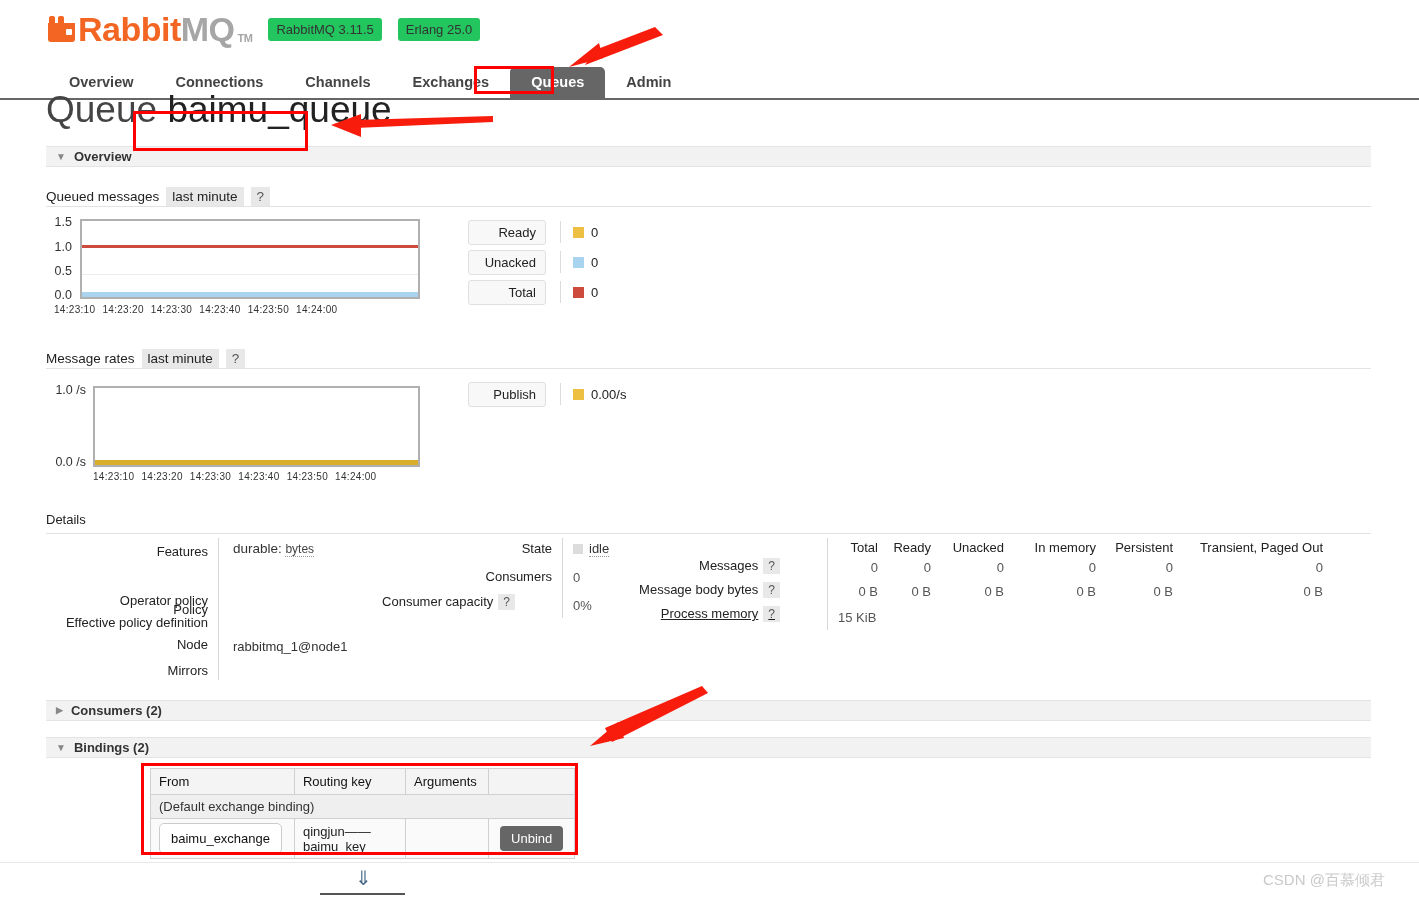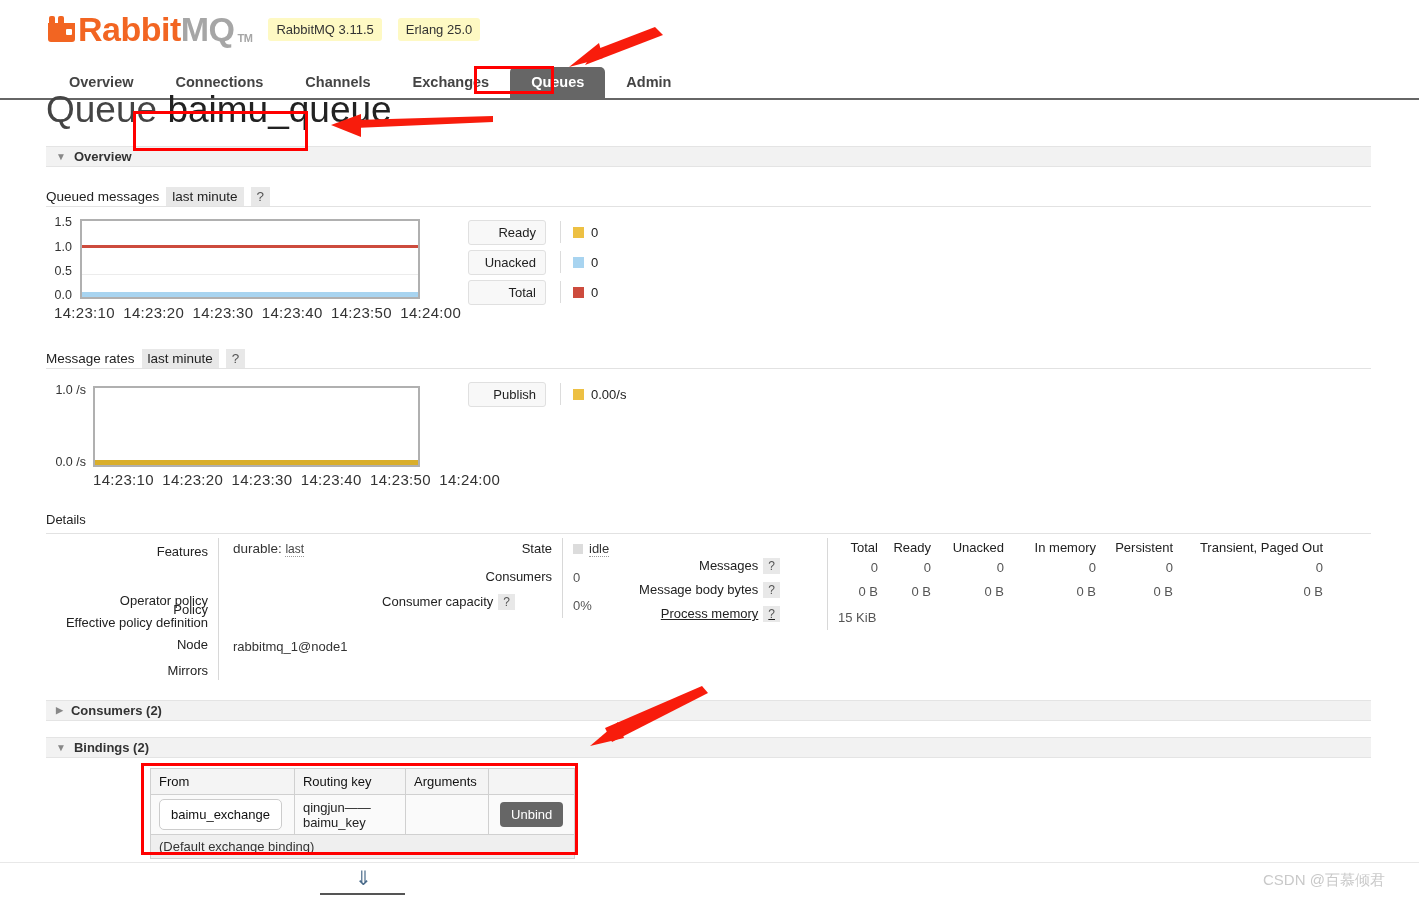--- a/index.html
+++ b/index.html
@@ -80,21 +80,21 @@
   .logo-tm {
     color: #a6a6a6;
     font-size: 11px;
     font-weight: 600;
     margin-left: 3px;
     align-self: flex-end;
     position: relative;
     bottom: 2px;
   }
   .ver-pill {
-    background: #fef9c3;
+    background: #22c55e;
     border-radius: 3px;
     padding: 4px 8px;
     font-size: 13px;
     color: #333;
     margin-left: 16px;
     white-space: nowrap;
   }
 
   
   .tabbar {
@@ -200,21 +200,21 @@
   }
   .ytick {
     position: absolute;
     font-size: 12.5px;
     color: #333;
     text-align: right;
     white-space: nowrap;
   }
   .xticks {
     position: absolute;
-    font-size: 15px;
+    font-size: 10px;
     color: #333;
     white-space: nowrap;
     letter-spacing: 0.3px;
   }
   .gridline {
     position: absolute;
     height: 1px;
     background: #ececec;
   }
   .series-line { position: absolute; }
@@ -516,21 +516,21 @@
   <div class="details-label" style="left:40px; top:544px; width:168px;">Features</div>
   <div class="details-label" style="left:40px; top:602px; width:168px;">Policy</div>
   <div class="details-label" style="left:40px; top:593px; width:168px;">Operator policy</div>
   <div class="details-label" style="left:40px; top:615px; width:168px;">Effective policy definition</div>
   <div class="details-label" style="left:40px; top:637px; width:168px;">Node</div>
   <div class="details-label" style="left:40px; top:663px; width:168px;">Mirrors</div>
   <div class="vrule" style="left:218px; top:538px; height:142px;"></div>
 
   <div class="details-val" style="left:233px; top:541px;">
     <span style="font-size:13.5px;">durable:</span>
-    <span class="dotted" style="font-size:12px; color:#444;">last</span>
+    <span class="dotted" style="font-size:12px; color:#444;">bytes</span>
   </div>
   <div class="details-val" style="left:233px; top:639px;">rabbitmq_1@node1</div>
 
   <div class="details-label" style="left:360px; top:541px; width:192px;">State</div>
   <div class="details-label" style="left:360px; top:569px; width:192px;">Consumers</div>
   <div class="details-label" style="left:360px; top:594px; width:155px;">
     <span>Consumer capacity</span><span class="small-q">?</span>
   </div>
   <div class="vrule" style="left:562px; top:538px; height:80px;"></div>
 
@@ -588,32 +588,32 @@
     <thead>
       <tr>
         <th style="width:133px;">From</th>
         <th style="width:143px;">Routing key</th>
         <th style="width:72px;">Arguments</th>
         <th style="width:77px;"></th>
       </tr>
     </thead>
     <tbody>
       <tr>
+        <td class="fullrow" colspan="4">(Default exchange binding)</td>
+      </tr>
+      <tr>
         <td>
           <span class="chip">baimu_exchange</span>
         </td>
         <td>qingjun——baimu_key</td>
         <td></td>
         <td style="text-align:center;">
           <span class="btn-dark">Unbind</span>
         </td>
       </tr>
-      <tr>
-        <td class="fullrow" colspan="4">(Default exchange binding)</td>
-      </tr>
     </tbody>
   </table>
 
   <div class="top-divider" style="top:862px;"></div>
   <div class="down-arrow" style="left:355px; top:868px;">⇓</div>
   <div class="bottom-rule" style="left:320px; top:893px; width:85px;"></div>
   <div class="watermark" style="left:1263px; top:871px;">CSDN @百慕倾君</div>
 
   <div class="anno-box" style="left:474px; top:66px; width:80px; height:28px;"></div>
   <div class="anno-box" style="left:133px; top:111px; width:175px; height:40px;"></div>

